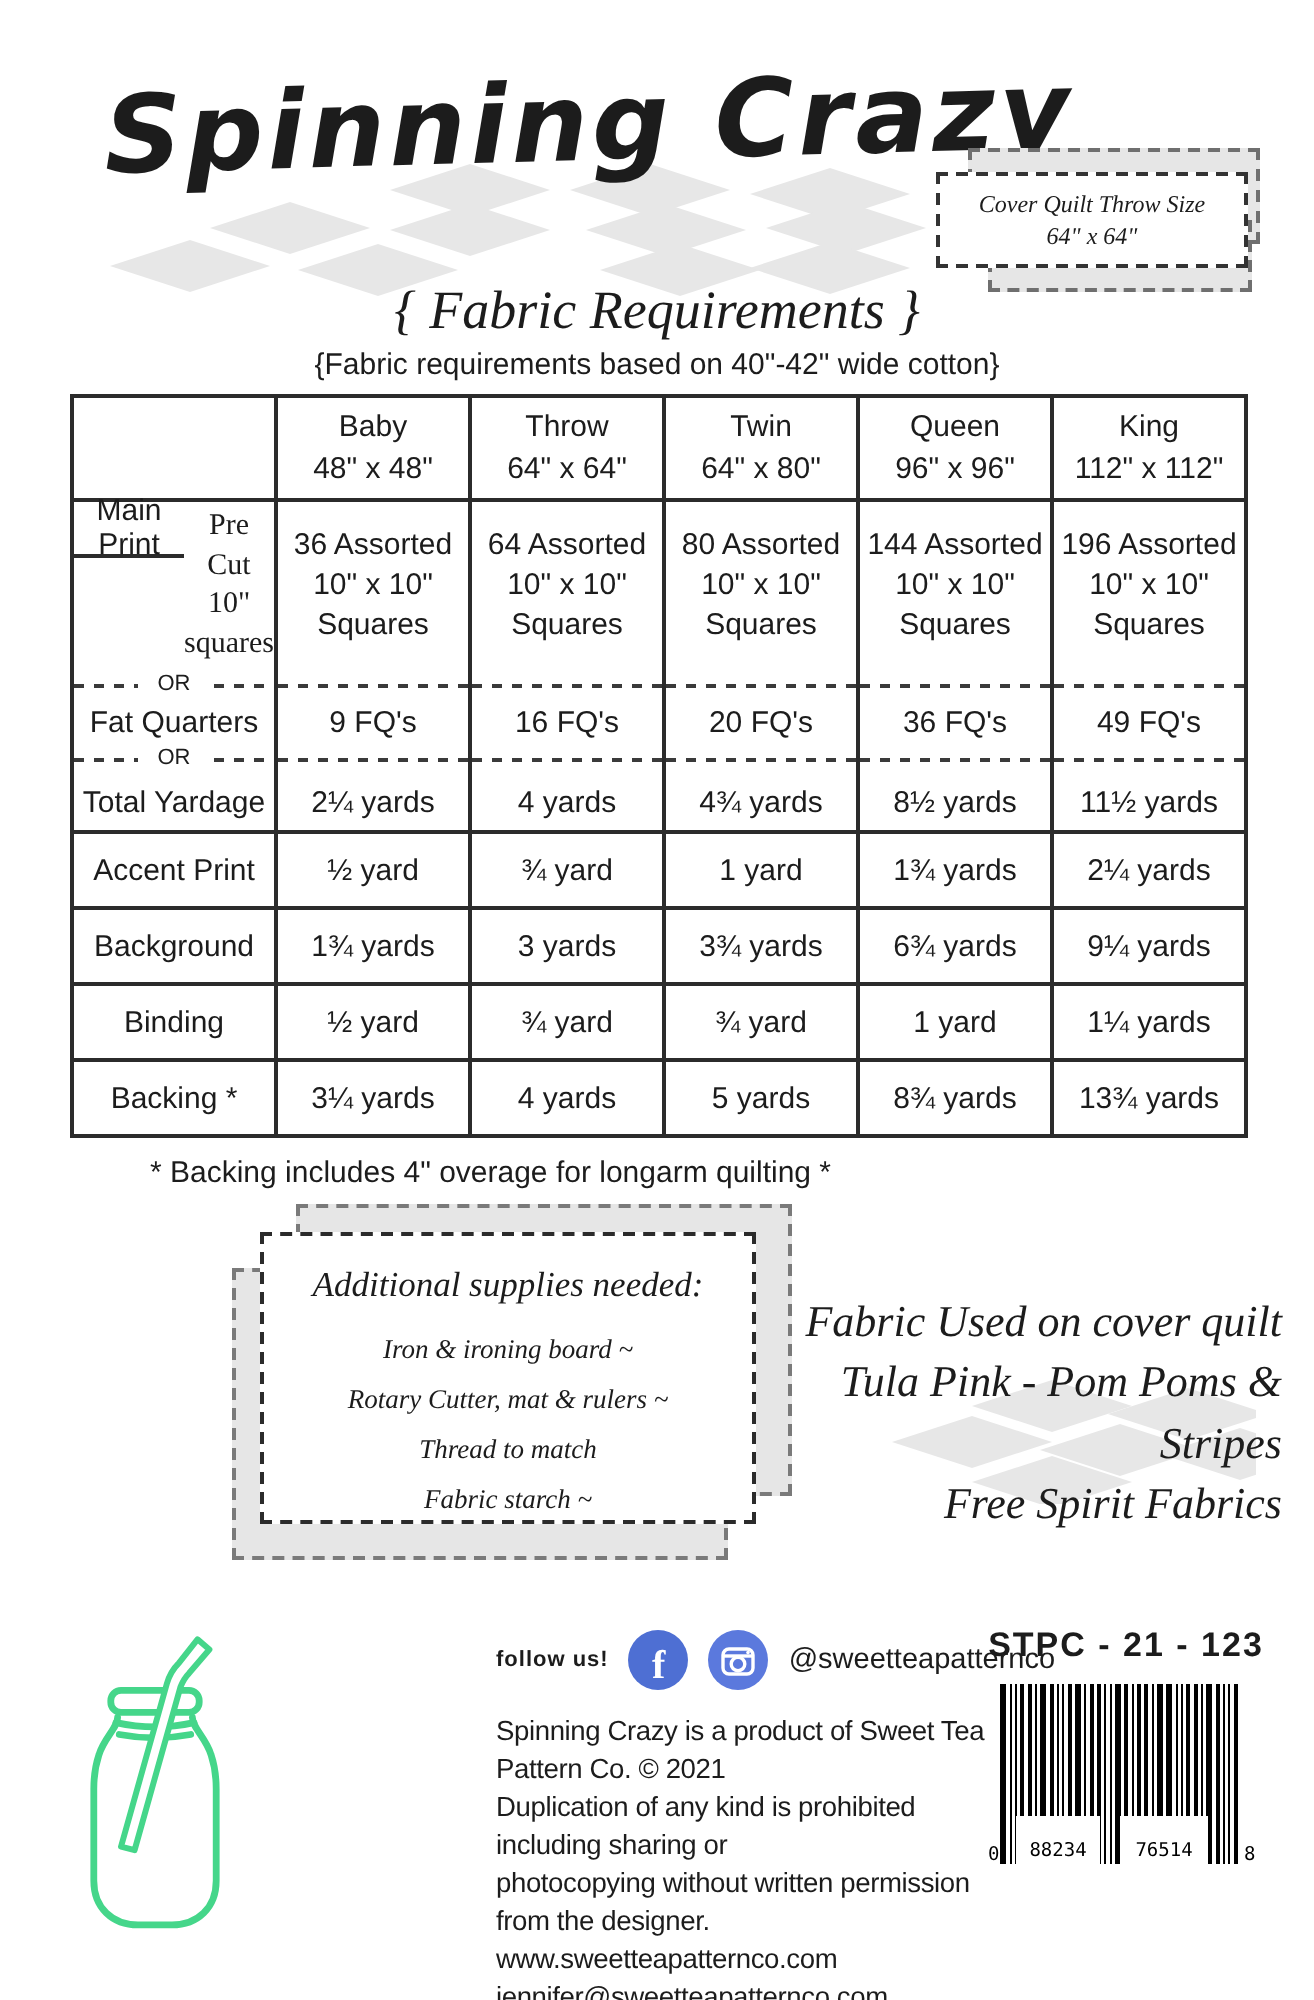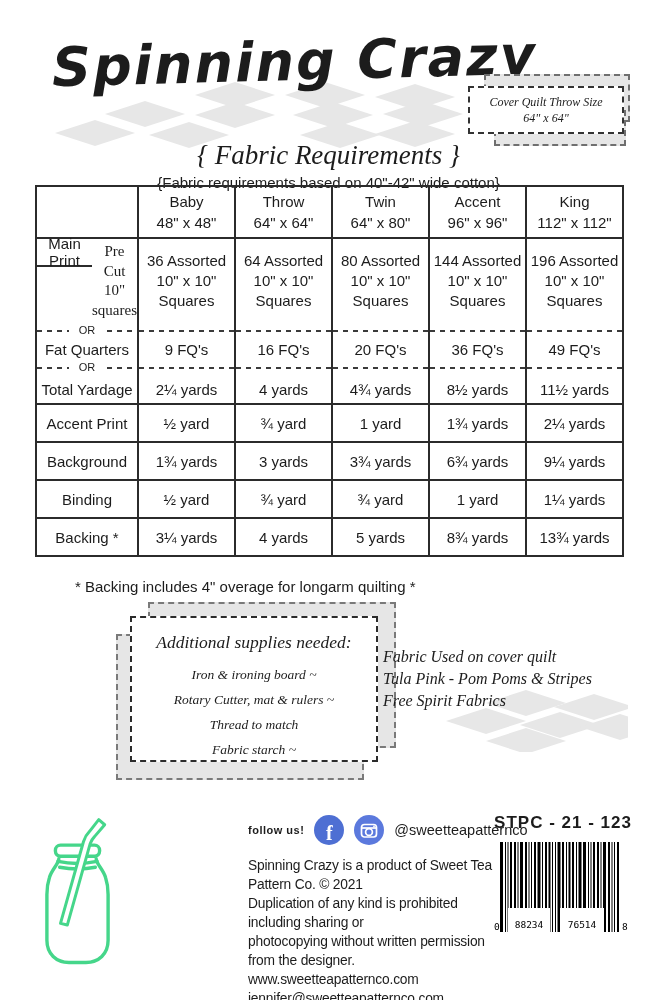--- a/index.html
+++ b/index.html
@@ -23,21 +23,21 @@
                 border:2px dashed #333;display:flex;flex-direction:column;align-items:center;
                 justify-content:center;font-family:"Liberation Serif",serif;font-style:italic;
                 font-size:12px;line-height:1.35;z-index:2;}
 
   
   .heading{left:0;top:140px;width:657px;text-align:center;font-family:"Liberation Serif",serif;
            font-style:italic;font-size:27px;}
   .subheading{left:0;top:174px;width:657px;text-align:center;font-size:15px;font-weight:500;}
 
   
-  table.req{position:absolute;left:35px;top:185px;border-collapse:collapse;table-layout:fixed;
+  table.req{position:absolute;left:35px;top:197px;border-collapse:collapse;table-layout:fixed;
             width:587px;font-size:15px;}
   table.req th,table.req td{border:2px solid #2b2b2b;text-align:center;padding:0;}
   table.req th{font-weight:400;height:50px;line-height:1.4;vertical-align:middle;}
   .preline{white-space:pre-line;}
   .mp-td{vertical-align:top;}
   .mp-col{display:flex;flex-direction:column;height:164px;}
   .mp-top{height:84px;display:flex;align-items:center;justify-content:center;
           line-height:1.32;}
   .mp-top-left{height:84px;display:flex;flex-direction:row;}
   .mp-label{height:26px;display:flex;align-items:center;justify-content:center;
@@ -58,22 +58,22 @@
             border:2px dashed #7a7a7a;}
   .supplies .sh-a{transform:translate(18px,-14px);}
   .supplies .sh-b{transform:translate(-14px,18px);}
   .supplies .front{position:absolute;inset:0;background:#fff;border:2px dashed #2b2b2b;
             text-align:center;padding:14px 6px 0 6px;z-index:2;
             font-family:"Liberation Serif",serif;font-style:italic;}
   .supplies .s-title{font-size:17.5px;margin-bottom:10px;}
   .supplies .s-item{font-size:13.5px;line-height:1.85;}
 
   
-  .fabric-used{left:383px;top:646px;width:258px;text-align:left;z-index:2;
-               font-family:"Liberation Serif",serif;font-style:italic;font-size:16px;
+  .fabric-used{left:383px;top:646px;width:258px;text-align:right;z-index:2;
+               font-family:"Liberation Serif",serif;font-style:italic;font-size:22px;
                line-height:1.38;}
   .fu-diamonds{left:428px;top:690px;z-index:1;}
 
   
   .jar{left:35px;top:806px;color:var(--jar-green,#45d68a);}
   .follow-row{left:248px;top:815px;display:flex;align-items:center;gap:10px;}
   .follow-label{font-size:11px;font-weight:700;letter-spacing:.5px;}
   .soc{width:30px;height:30px;border-radius:50%;display:flex;align-items:center;
        justify-content:center;}
   .soc.fb{background:var(--social-blue,#4e6fd3);}
@@ -145,21 +145,21 @@
           </th>
       <th>
         <div>Throw</div>
         <div>64" x 64"</div>
           </th>
       <th>
         <div>Twin</div>
         <div>64" x 80"</div>
           </th>
       <th>
-        <div>Accent</div>
+        <div>Queen</div>
         <div>96" x 96"</div>
           </th>
       <th>
         <div>King</div>
         <div>112" x 112"</div>
           </th>
     </tr>
 
     <tr>
       <td class="mp-td">

